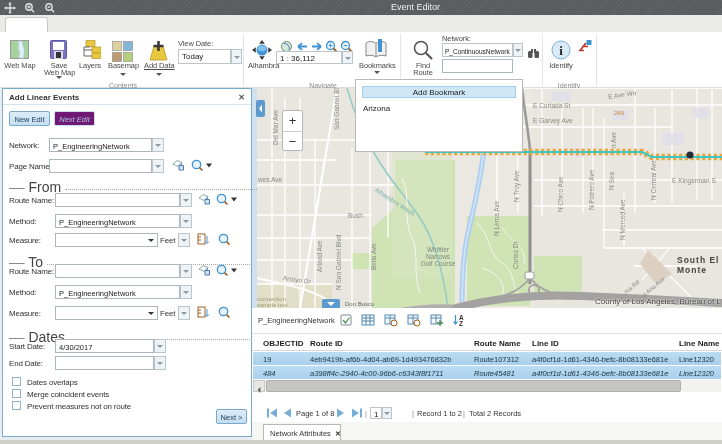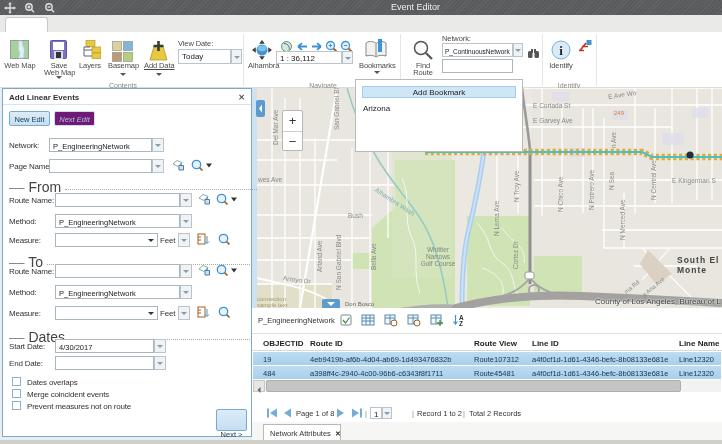--- a/index.html
+++ b/index.html
@@ -407,21 +407,21 @@
   <div class="inp" style="left:52px;top:267px;width:99px;"></div>
   <div class="cbtn" style="left:151px;top:267px;width:12px;height:14px;"></div>
 
   <div class="chk" style="left:9px;top:288px;"></div>
     <div class="lb" style="left:24px;top:289px;">Dates overlaps</div>
   <div class="chk" style="left:9px;top:300px;"></div>
     <div class="lb" style="left:24px;top:301px;">Merge coincident events</div>
   <div class="chk" style="left:9px;top:312px;"></div>
     <div class="lb" style="left:24px;top:313px;">Prevent measures not on route</div>
 
-  <div class="btn" style="left:213px;top:320px;width:31px;height:15px;padding-top:20px;">Next &gt;</div>
+  <div class="btn" style="left:213px;top:320px;width:31px;height:15px;padding-top:3px;">Next &gt;</div>
 </div>
 
 <div class="abs" id="btm">
   <div class="abs" style="left:6px;top:8px;font-size:7.5px;color:#333;">P_EngineeringNetwork</div>
   <svg class="abs" style="left:88px;top:5px" width="125" height="14" viewBox="0 0 125 14">
     <g>
         <rect x="1" y="2" width="10" height="10" rx="1" fill="#fff" stroke="#7a8a95"></rect>
         <path d="M3 7 l2.5 3 l4 -5.5" stroke="#4a8a4a" fill="none" stroke-width="1.2"></path>
       </g>
     <g transform="translate(22,1)">
@@ -446,31 +446,31 @@
       </g>
     <g transform="translate(113,1)">
         <path d="M2.5 1 v9 M0.5 7.5 l2 2.5 l2 -2.5" stroke="#3f93d2" fill="none" stroke-width="1.2"></path>
         <text x="6" y="6" font-size="6.5" fill="#333" font-weight="bold">A</text>
         <text x="6" y="12" font-size="6.5" fill="#333" font-weight="bold">Z</text>
       </g>
   </svg>
   <div class="abs" style="left:0;top:25px;width:470px;height:18px;border-top:1px solid #e0e0e0;border-bottom:1px solid #d8d8d8;"></div>
   <div class="hcell" style="left:11px;top:31px;">OBJECTID</div>
   <div class="hcell" style="left:58px;top:31px;">Route ID</div>
-  <div class="hcell" style="left:222px;top:31px;">Route View</div>
+  <div class="hcell" style="left:222px;top:31px;">Route Name</div>
   <div class="hcell" style="left:280px;top:31px;">Line ID</div>
   <div class="hcell" style="left:427px;top:31px;">Line Name</div>
   <div class="trow" style="top:44px;">
     <span style="left:10px;">19</span>
       <span style="left:57px;">4eb9419b-af6b-4d04-ab69-1d493476832b</span>
       <span style="left:221px;">Route107312</span>
       <span style="left:279px;">a4f0cf1d-1d61-4346-befc-8b08133e681e</span>
       <span style="left:426px;">Line12320</span>
   </div>
-  <div class="trow" style="top:58px;">
+  <div class="trow" style="top:58px;font-style:italic;">
     <span style="left:10px;">484</span>
       <span style="left:57px;">a398ff4c-2940-4c00-96b6-c6343f8f1711</span>
       <span style="left:221px;">Route45481</span>
       <span style="left:279px;">a4f0cf1d-1d61-4346-befc-8b08133e681e</span>
       <span style="left:426px;">Line12320</span>
   </div>
   <div class="abs" style="left:1px;top:72px;width:468px;height:12px;background:#f2f2f0;">
     <div class="abs" style="left:0;top:0;width:12px;height:12px;background:#e6e6e4;border:1px solid #c8c8c6;color:#666;"><svg width="10" height="10">
           <path d="M6.5 2 L3.5 5 L6.5 8 Z" fill="#666"></path>
         </svg></div>

